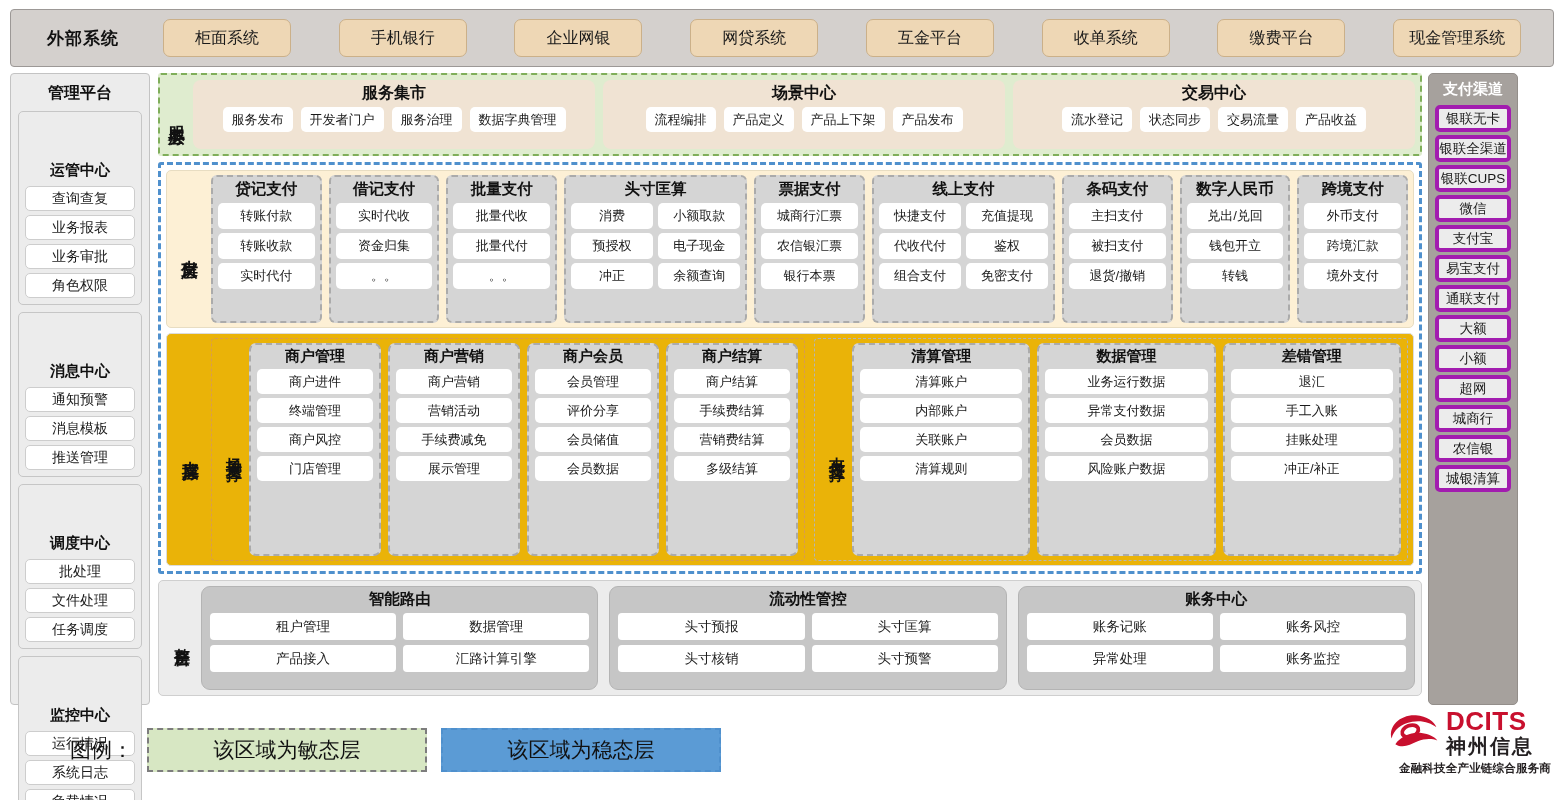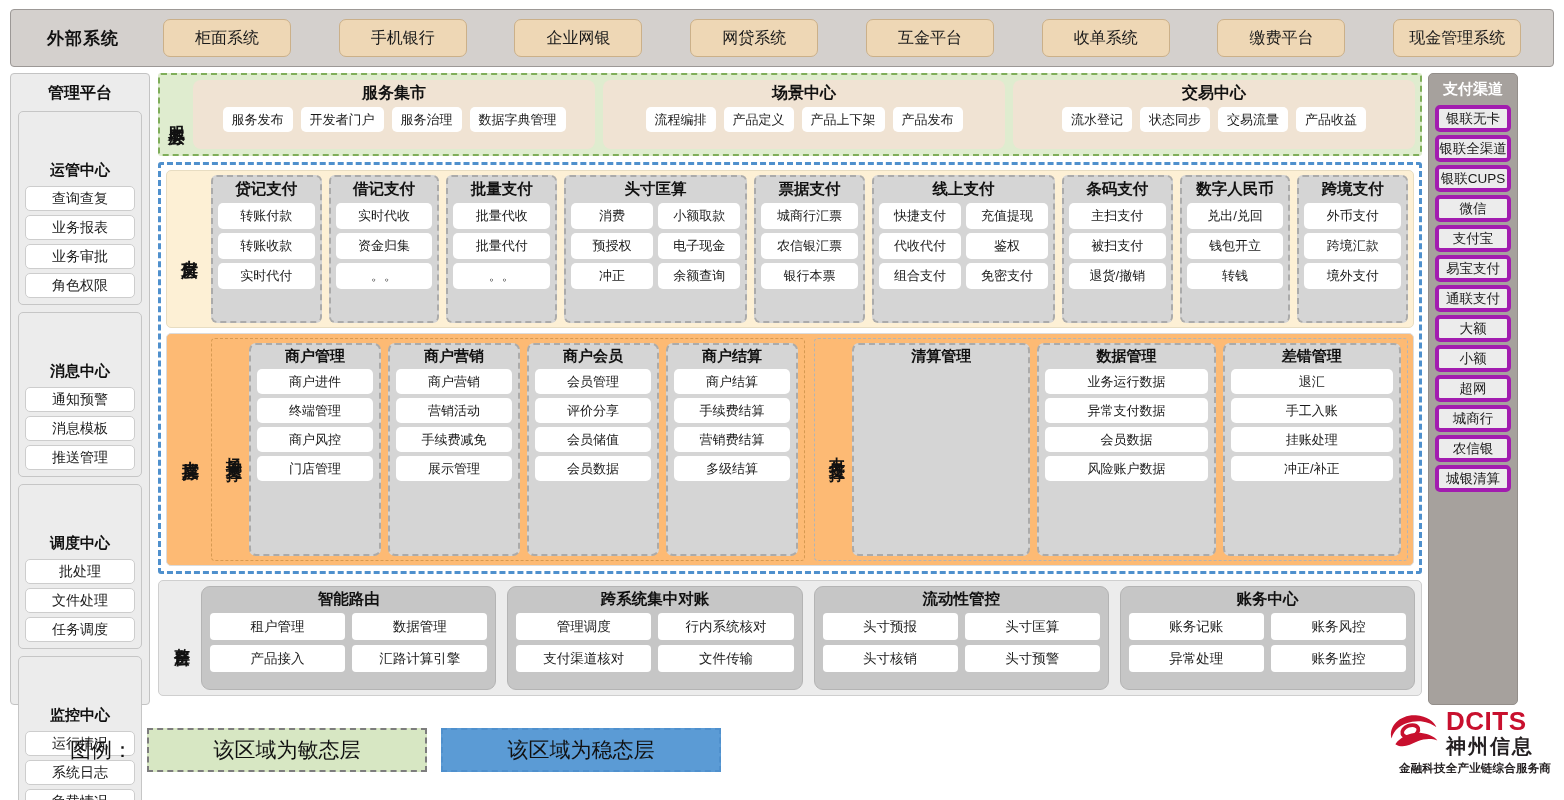--- a/index.html
+++ b/index.html
@@ -105,21 +105,21 @@
   .pay-grid { display: flex; flex-direction: column; gap: 4px; width: 100%; }
   .pay-row { display: flex; gap: 5px; }
   .pay-chip {
     flex: 1; background: #fff; border-radius: 5px; height: 26px;
     display: flex; align-items: center; justify-content: center;
     font-size: 13px; color: #1a1a1a; white-space: nowrap; padding: 0 5px;
   }
 
   
   .sup-layer {
-    flex: 1; background: #fdba74; border: 1px solid #dcdcdc; border-radius: 5px;
+    flex: 1; background: #eab308; border: 1px solid #dcdcdc; border-radius: 5px;
     display: flex; padding: 4px 5px;
   }
   .sup-wrap { display: flex; flex: 1; gap: 9px; padding-left: 2px; }
   .sup-zone {
     flex: 1; display: flex; padding: 4px 6px; border-radius: 4px;
   }
   .sup-zone.scene { border: 1px dashed #d79a52; }
   .sup-zone.paysup { border: 1px dashed #b4b4b4; }
   .sup-zone-label {
     flex: none; display: flex; align-items: center; justify-content: center;
@@ -464,20 +464,26 @@
                   <div class="sup-chip">多级结算</div>
                 </div>
               </div>
             </div>
           </div>
           <div class="sup-zone paysup">
             <div class="sup-zone-label">支付支撑</div>
             <div class="sup-cols">
               <div class="sup-col">
                 <div class="sup-col-title">清算管理</div>
+                <div class="sup-items">
+                  <div class="sup-chip">清算账户</div>
+                  <div class="sup-chip">内部账户</div>
+                  <div class="sup-chip">关联账户</div>
+                  <div class="sup-chip">清算规则</div>
+                </div>
               </div>
               <div class="sup-col">
                 <div class="sup-col-title">数据管理</div>
                 <div class="sup-items">
                   <div class="sup-chip">业务运行数据</div>
                   <div class="sup-chip">异常支付数据</div>
                   <div class="sup-chip">会员数据</div>
                   <div class="sup-chip">风险账户数据</div>
                 </div>
               </div>
@@ -503,33 +509,20 @@
         <div class="int-group">
           <div class="int-group-title">智能路由</div>
           <div class="int-grid">
             <div class="int-row">
               <div class="int-chip">租户管理</div>
               <div class="int-chip">数据管理</div>
             </div>
             <div class="int-row">
               <div class="int-chip">产品接入</div>
               <div class="int-chip">汇路计算引擎</div>
-            </div>
-          </div>
-        </div>
-        <div class="int-group">
-          <div class="int-group-title">跨系统集中对账</div>
-          <div class="int-grid">
-            <div class="int-row">
-              <div class="int-chip">管理调度</div>
-              <div class="int-chip">行内系统核对</div>
-            </div>
-            <div class="int-row">
-              <div class="int-chip">支付渠道核对</div>
-              <div class="int-chip">文件传输</div>
             </div>
           </div>
         </div>
         <div class="int-group">
           <div class="int-group-title">流动性管控</div>
           <div class="int-grid">
             <div class="int-row">
               <div class="int-chip">头寸预报</div>
               <div class="int-chip">头寸匡算</div>
             </div>

